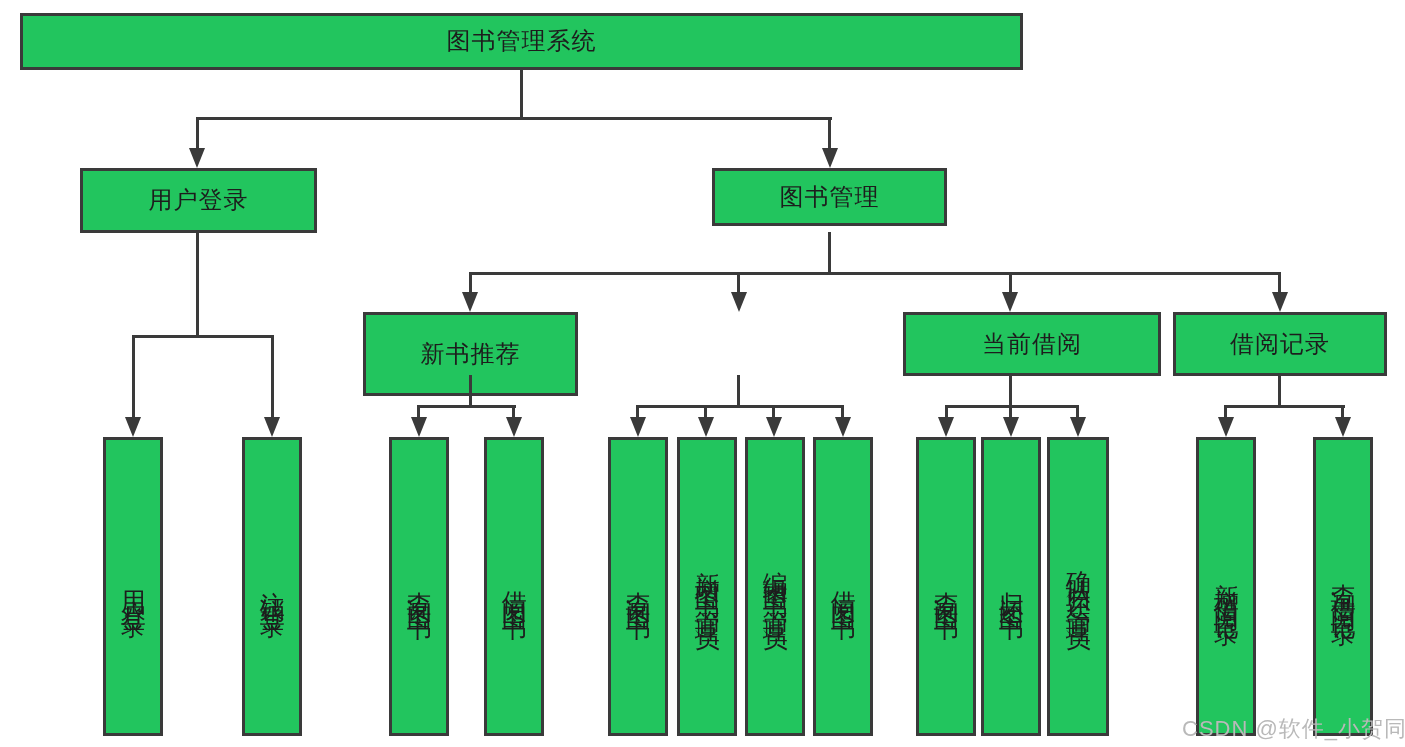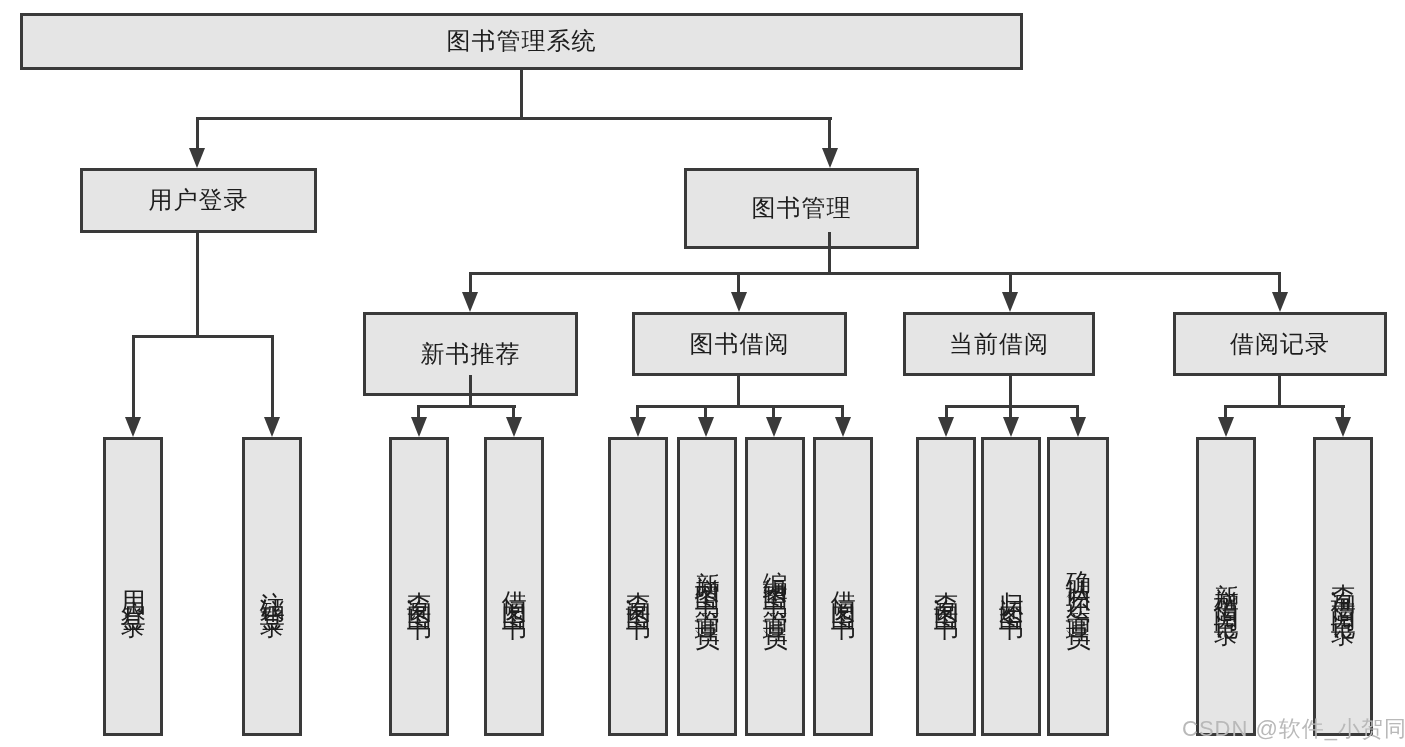--- a/index.html
+++ b/index.html
@@ -13,21 +13,21 @@
   .stage{
     position:relative;
     width:1405px;height:747px;
     background:var(--bg);
     overflow:hidden;
   }
   .box{
     position:absolute;
     box-sizing:border-box;
     border:3px solid var(--line);
-    background:#e5e5e5;
+    background:#22c55e;
     display:flex;
     align-items:center;
     justify-content:center;
     color:var(--text);
     font-size:24px;
     letter-spacing:1px;
     line-height:1.1;
     white-space:nowrap;
   }
   .box.v{
@@ -57,27 +57,26 @@
 </style>
 </head>
 <body>
 
 <div class="stage">
 
   <div class="box" style="left:20px;top:13px;width:1003px;height:57px">图书管理系统</div>
 
   <div class="box" style="left:80px;top:168px;width:237px;height:65px">用户登录</div>
 
-  <div class="box" style="left:684px;top:168px;width:235px;height:81px">图书管理</div>
+  <div class="box" style="left:712px;top:168px;width:235px;height:58px">图书管理</div>
 
   <div class="box" style="left:363px;top:312px;width:215px;height:84px">新书推荐</div>
 
-  <div class="box" style="left:632px;top:312px;width:215px;height:64px">图书借阅</div>
 
-  <div class="box" style="left:903px;top:312px;width:192px;height:64px">当前借阅</div>
+  <div class="box" style="left:903px;top:312px;width:258px;height:64px">当前借阅</div>
 
   <div class="box" style="left:1173px;top:312px;width:214px;height:64px">借阅记录</div>
 
   <div class="box v" style="left:103px;top:437px;width:60px;height:299px">用户登录</div>
 
   <div class="box v" style="left:242px;top:437px;width:60px;height:299px">注销登录</div>
 
   <div class="box v" style="left:389px;top:437px;width:60px;height:299px">查询图书</div>
 
   <div class="box v" style="left:484px;top:437px;width:60px;height:299px">借阅图书</div>

